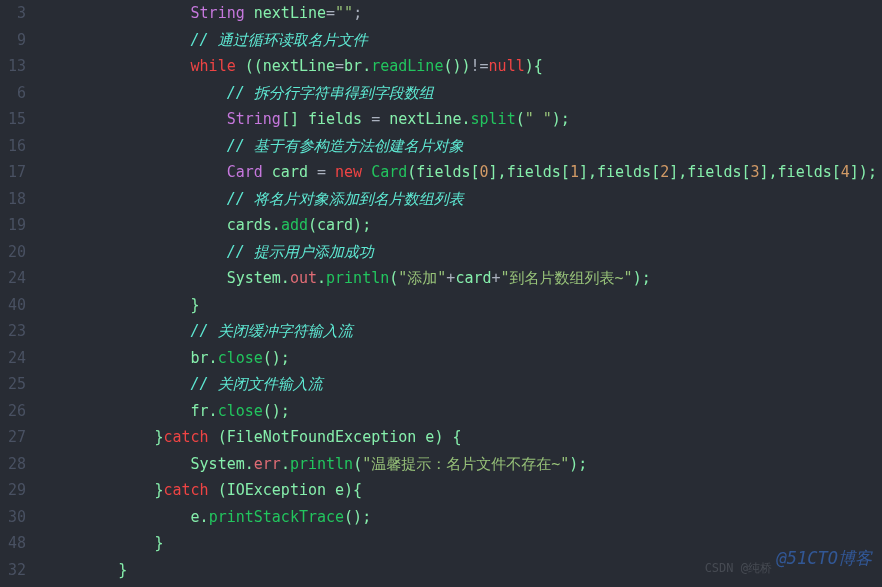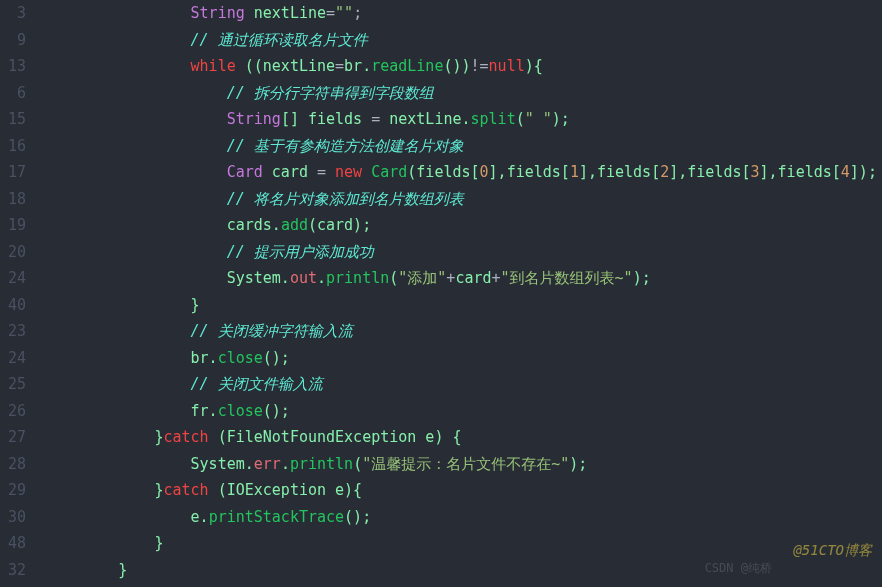--- a/index.html
+++ b/index.html
@@ -22,22 +22,22 @@
 .kw  { color:#ef4444; }   
 .typ { color:#c678dd; }   
 .mtd { color:#22c55e; }   
 .str { color:#98c379; }   
 .num { color:#d19a66; }   
 .cmt { color:#5eead4; font-style:italic; }
 .var { color:#e06c75; }   
 .pln { color:#86efac; }
 .op  { color:#abb2bf; }
 .watermark1 {
-  position:absolute; right:10px; bottom:24px;
-  color:#fde047; font-size:14px; opacity:.5;
+  position:absolute; right:10px; bottom:16px;
+  color:#3b82f6; font-size:17px; opacity:.5;
   font-style:italic;
 }
 .watermark2 {
   position:absolute; right:110px; bottom:6px;
   color:#6b7078; font-size:12px; opacity:.45;
 }
 </style>
 </head>
 <body>
 

